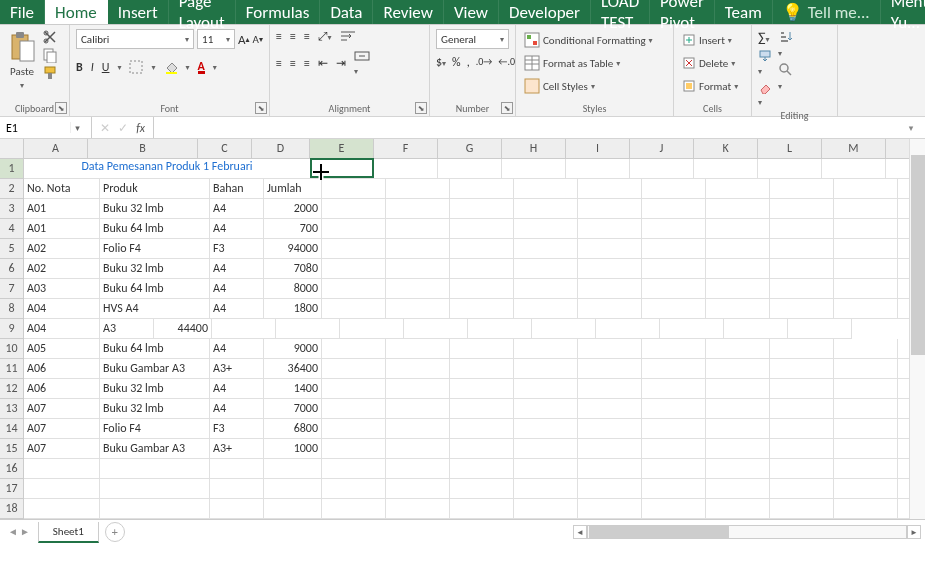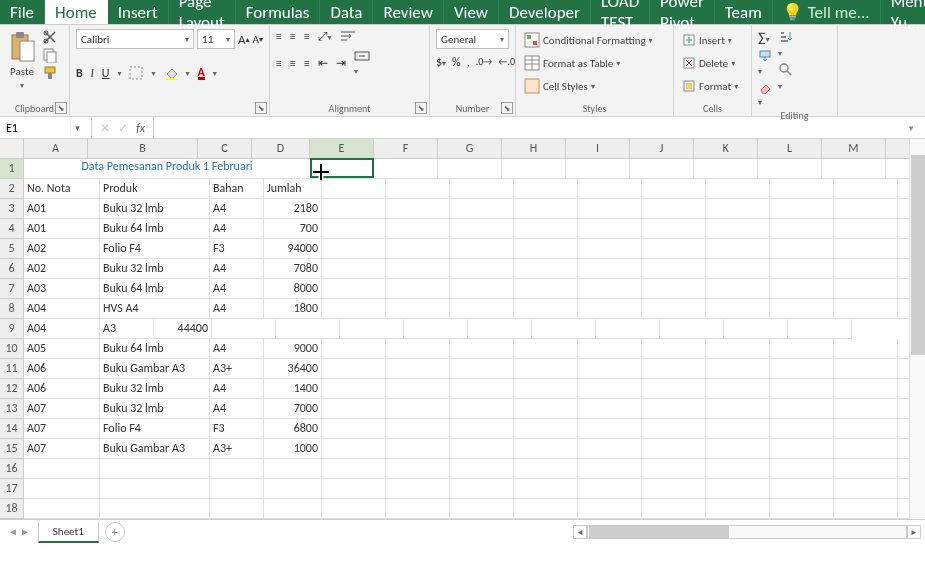--- a/index.html
+++ b/index.html
@@ -124,21 +124,21 @@
               <rect x="6" y="8" width="4" height="6" fill="#888"></rect>
             </svg>
           </span>
       </div>
     </div>
     <div class="group-label">Clipboard</div>
     <div class="dlauncher">⬊</div>
   </div>
 
   <div class="group" style="width:200px">
-    <div class="group-body" style="flex-direction:column;gap:12px;align-items:stretch">
+    <div class="group-body" style="flex-direction:column;gap:6px;align-items:stretch">
       <div style="display:flex;gap:3px">
         <div class="combo" style="flex:1">
             <span>Calibri</span>
             <span class="caret">▾</span>
           </div>
         <div class="combo" style="width:38px">
             <span>11</span>
             <span class="caret">▾</span>
           </div>
         <span class="icon" style="font-size:13px">A<sup style="font-size:8px">▴</sup></span>
@@ -159,20 +159,21 @@
             <svg width="14" height="14">
               <path d="M3 8l5-5 5 5-5 5z" fill="#ddd" stroke="#888"></path>
               <rect x="2" y="12" width="11" height="3" fill="#ffff00"></rect>
             </svg>
           </span>
           <span class="caret">▾</span>
         <span style="color:#c00;font-weight:bold">A<div style="height:3px;background:#c00;margin-top:-2px"></div></span>
           <span class="caret">▾</span>
       </div>
     </div>
+    <div class="group-label">Font</div>
     <div class="dlauncher">⬊</div>
   </div>
 
   <div class="group" style="width:160px">
     <div class="group-body" style="flex-direction:column;gap:6px">
       <div style="display:flex;gap:8px;align-items:center">
         <span>≡</span>
         <span>≡</span>
         <span>≡</span>
         <span>⤢<span class="caret">▾</span></span>
@@ -372,21 +373,21 @@
         <div class="cell"></div>
         <div class="cell"></div>
         <div class="cell"></div>
         <div class="cell"></div>
         <div class="cell"></div>
       </div>
       <div class="row" style="position: absolute; top: 40px;">
         <div class="cell wa">A01</div>
         <div class="cell wb">Buku 32 lmb</div>
         <div class="cell wc">A4</div>
-        <div class="cell wd num">2180</div>
+        <div class="cell wd num">2000</div>
         <div class="cell"></div>
         <div class="cell"></div>
         <div class="cell"></div>
         <div class="cell"></div>
         <div class="cell"></div>
         <div class="cell"></div>
         <div class="cell"></div>
         <div class="cell"></div>
         <div class="cell"></div>
         <div class="cell"></div>

